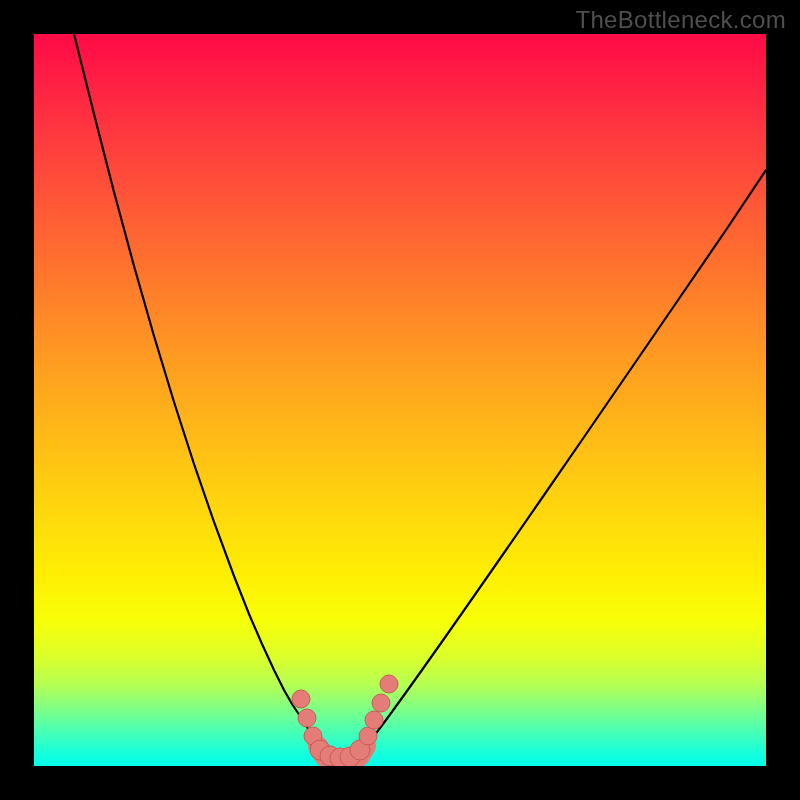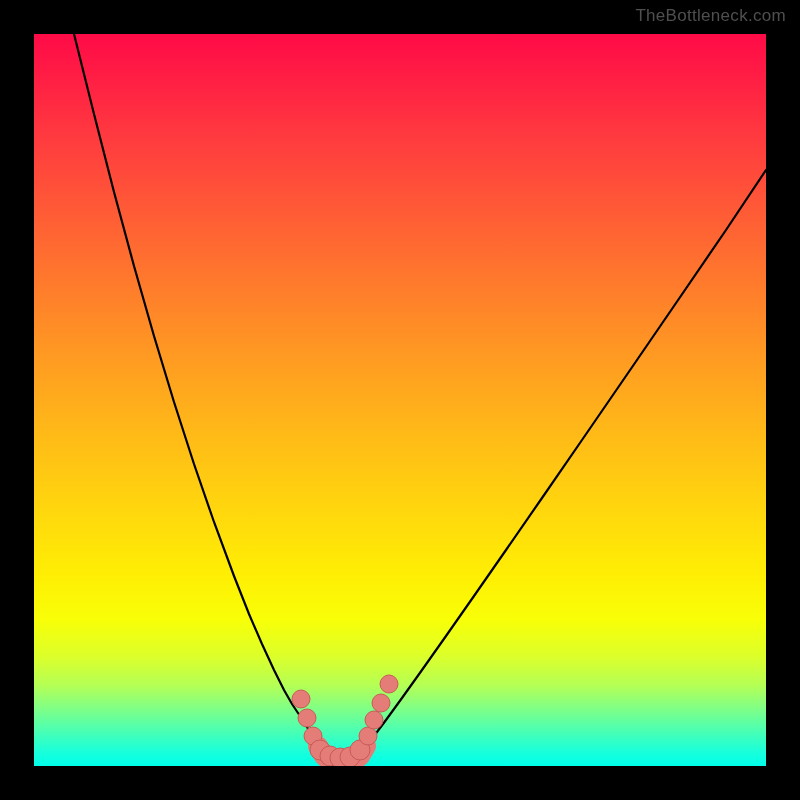--- a/index.html
+++ b/index.html
@@ -47,21 +47,21 @@
       #4effb0 95%,
       #1affda 98%,
       #00ffea 100%
     );
   }
   .watermark {
     position: absolute;
     top: 6px;
     right: 14px;
     color: #4f4f4f;
-    font-size: 17px;
+    font-size: 24px;
     font-weight: 400;
     letter-spacing: 0.3px;
     user-select: none;
   }
   svg.curves {
     position: absolute;
     inset: 0;
   }
 </style>
 </head>

